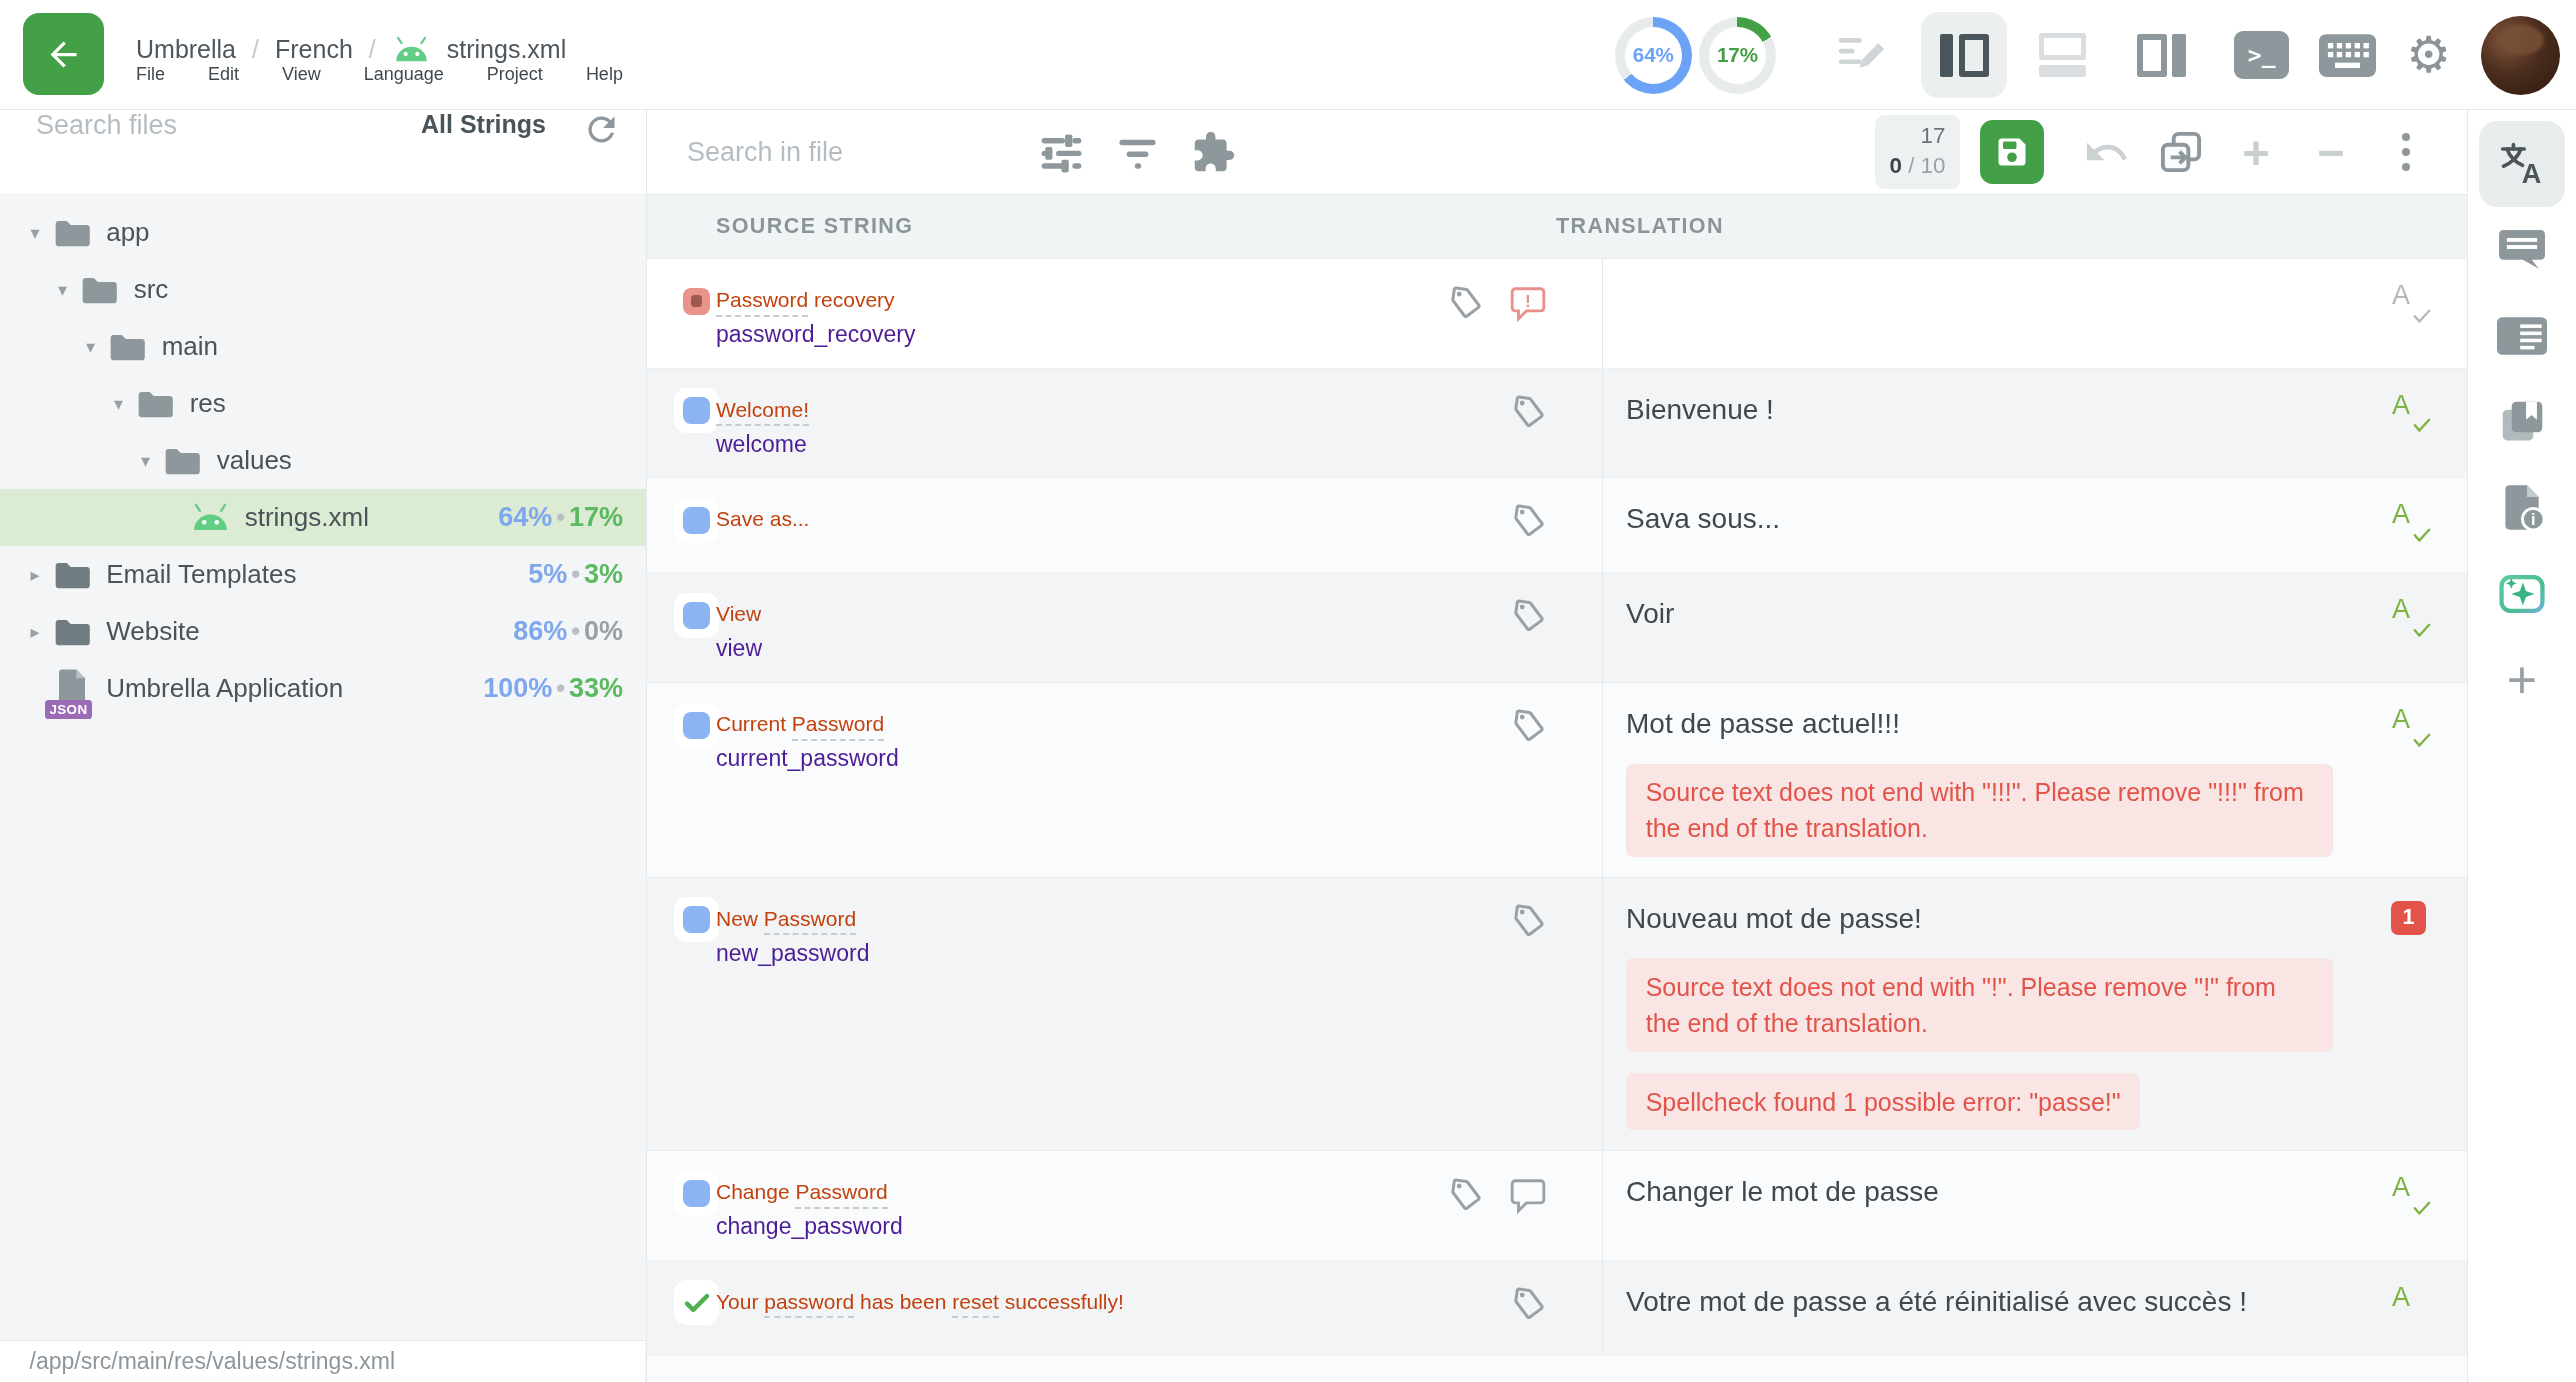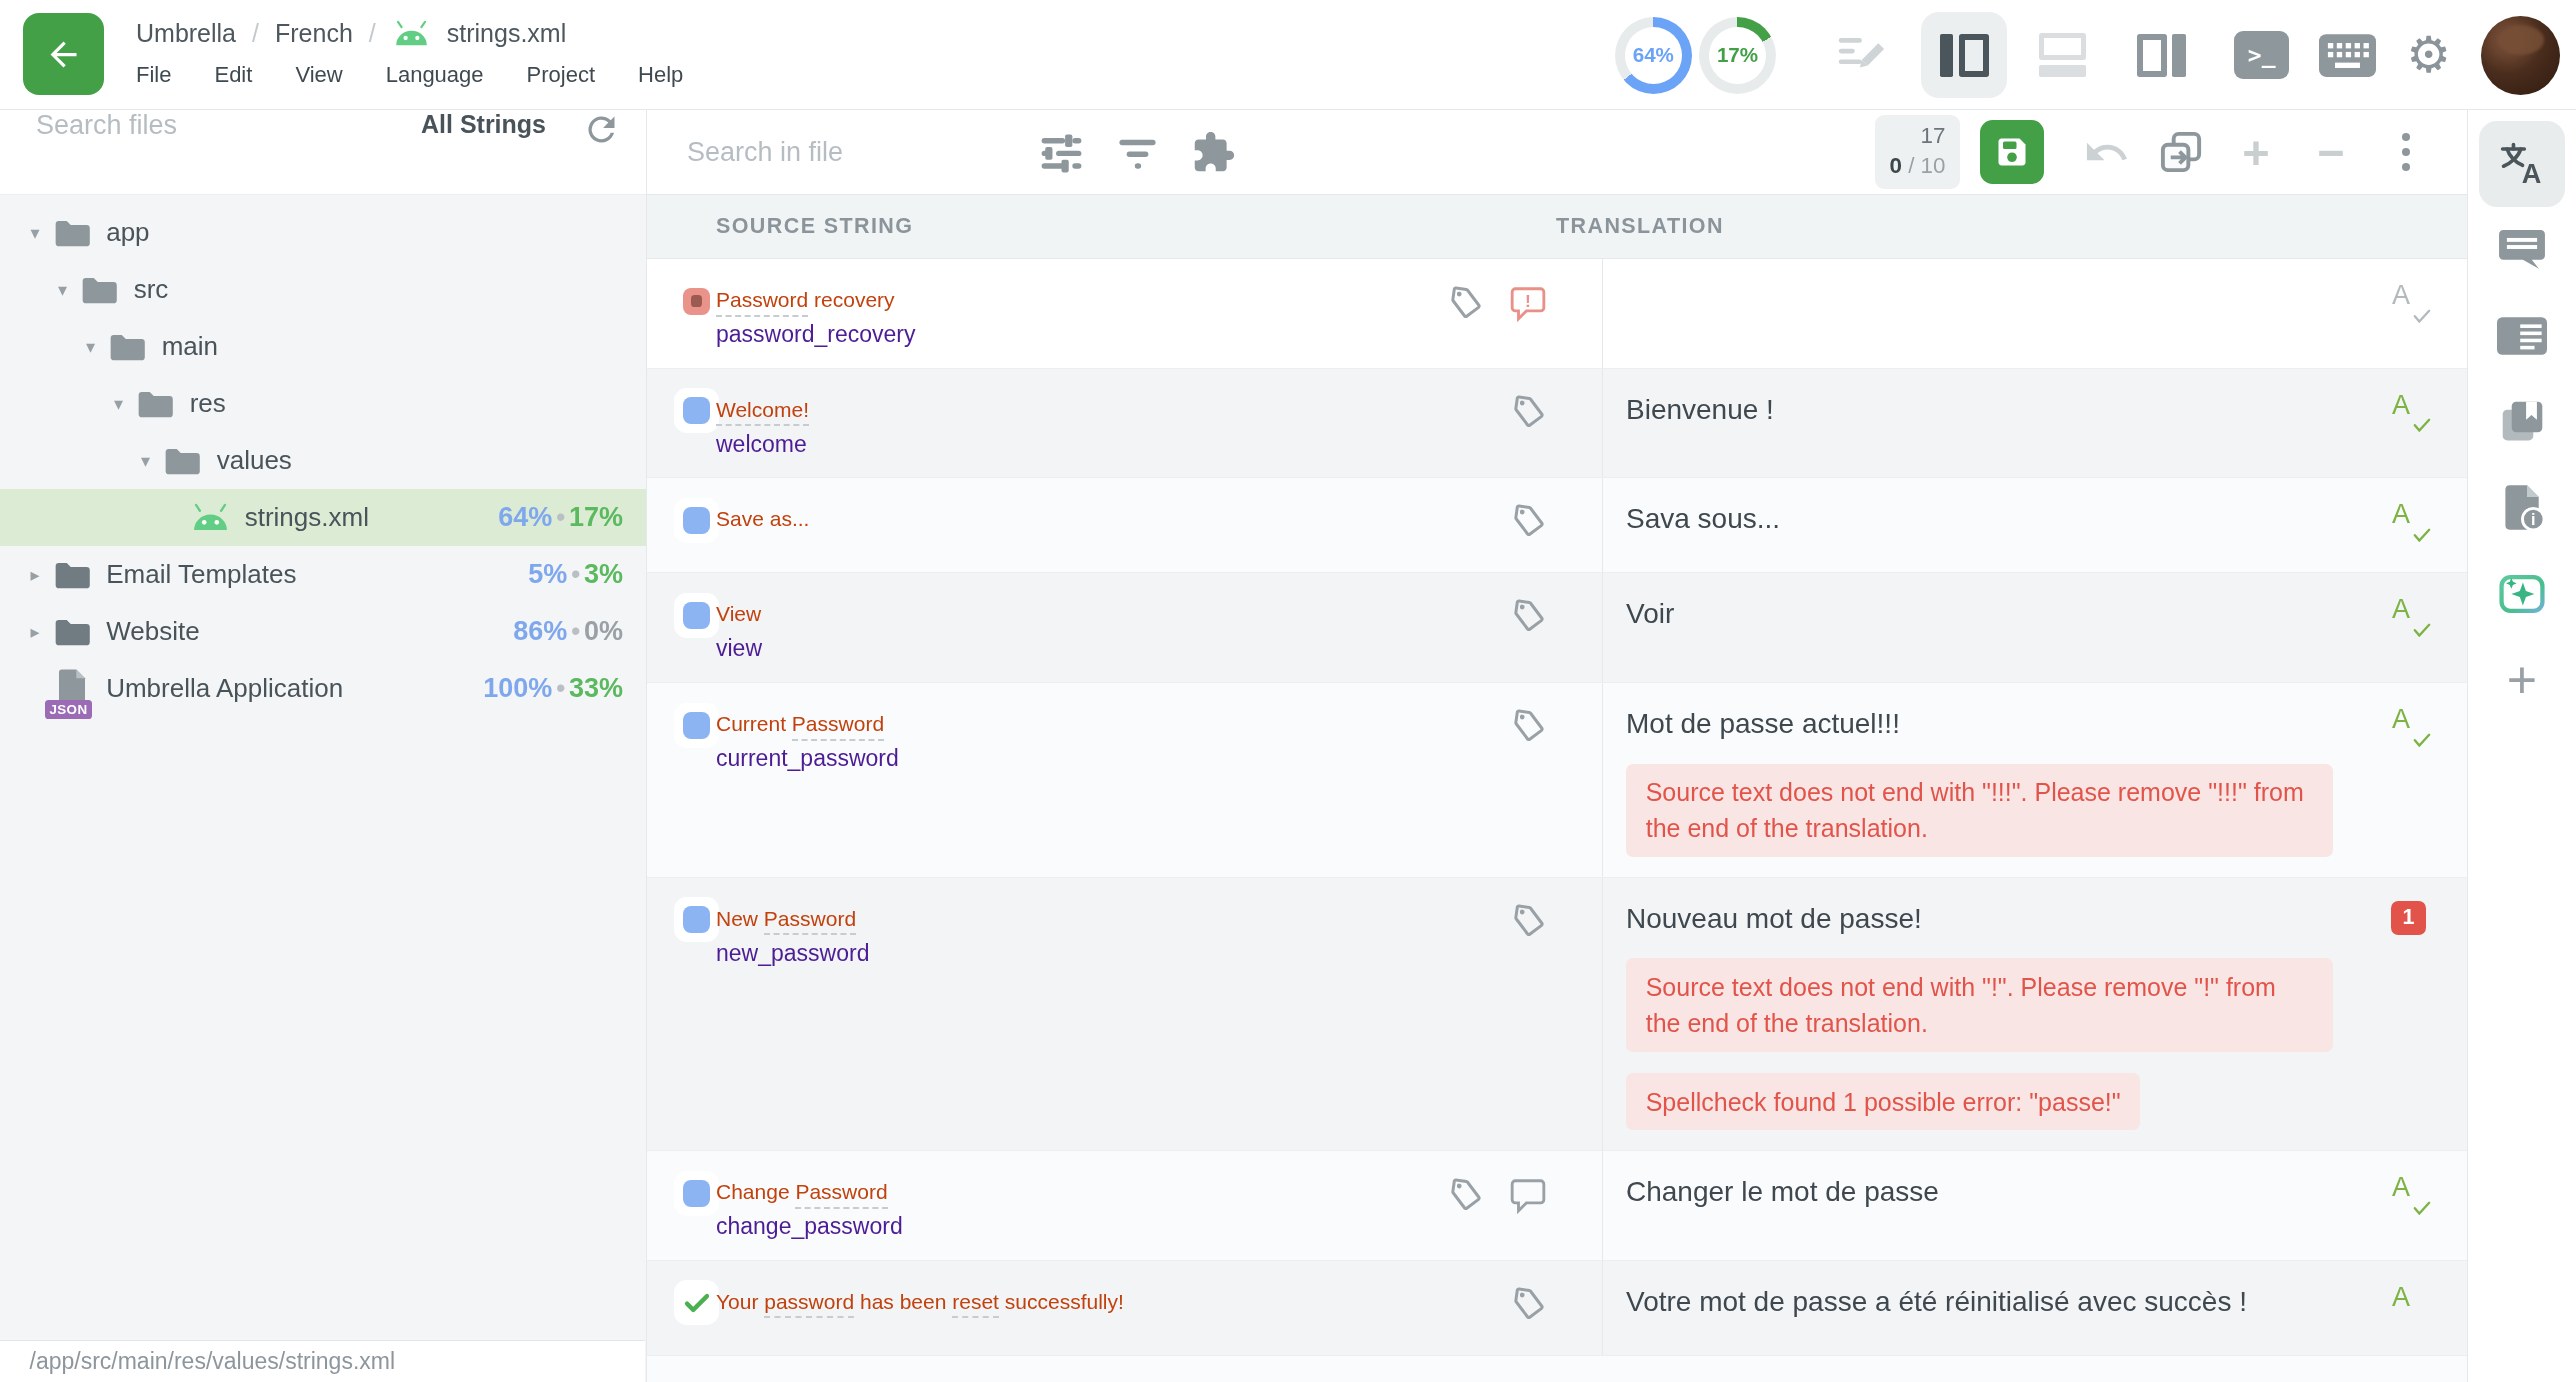--- a/index.html
+++ b/index.html
@@ -3,24 +3,24 @@
 <meta charset="utf-8">
 <style>
   * { margin:0; padding:0; box-sizing:border-box; }
   html,body { width:2576px; height:1383px; font-family:"Liberation Sans",sans-serif; background:#fff; overflow:hidden; }
   #screen { position:relative; width:2576px; height:1383px; background:#fff; }
 
   
   .topbar { position:absolute; left:0; top:0; width:2576px; height:110px; background:#fff; border-bottom:1.8px solid #e6e9eb; z-index:30; }
   .back-btn { position:absolute; left:23px; top:13.4px; width:81px; height:82px; background:#43a047; border-radius:16px; display:flex; align-items:center; justify-content:center; }
   .back-btn svg { width:39px; height:39px; }
-  .crumbs { position:absolute; left:136px; top:15px; display:flex; align-items:center; gap:16px; font-size:25px; color:#4d575d; height:36px; }
+  .crumbs { position:absolute; left:136px; top:31px; display:flex; align-items:center; gap:16px; font-size:25px; color:#4d575d; height:36px; }
   .crumbs .sep { color:#c3c9cd; }
   .crumbs .android-ic { width:39px; height:27px; }
-  .menubar { position:absolute; left:136px; top:55px; display:flex; gap:43px; font-size:22px; color:#3f4a50; height:39px; align-items:center; }
+  .menubar { position:absolute; left:136px; top:55px; display:flex; gap:43px; font-size:18px; color:#3f4a50; height:39px; align-items:center; }
   .menubar span { cursor:default; }
   .tb-right { position:absolute; right:16px; top:0; height:110px; display:flex; align-items:center; }
   .ring { width:77px; height:77px; border-radius:50%; display:flex; align-items:center; justify-content:center; margin-right:7.2px; }
   .ring .inner { width:57px; height:57px; background:#fff; border-radius:50%; display:flex; align-items:center; justify-content:center; font-size:20.6px; font-weight:bold; }
   .tb-ic { margin-left:30px; display:flex; align-items:center; justify-content:center; }
   .toggle-group { display:flex; align-items:center; margin-left:36px; gap:12.5px; }
   .toggle { width:86px; height:86px; border-radius:18px; display:flex; align-items:center; justify-content:center; }
   .toggle.active { background:#eceff0; }
   .lay { display:flex; gap:5.4px; }
   .lay .bar { width:13.4px; height:43px; border-radius:1.8px; }

